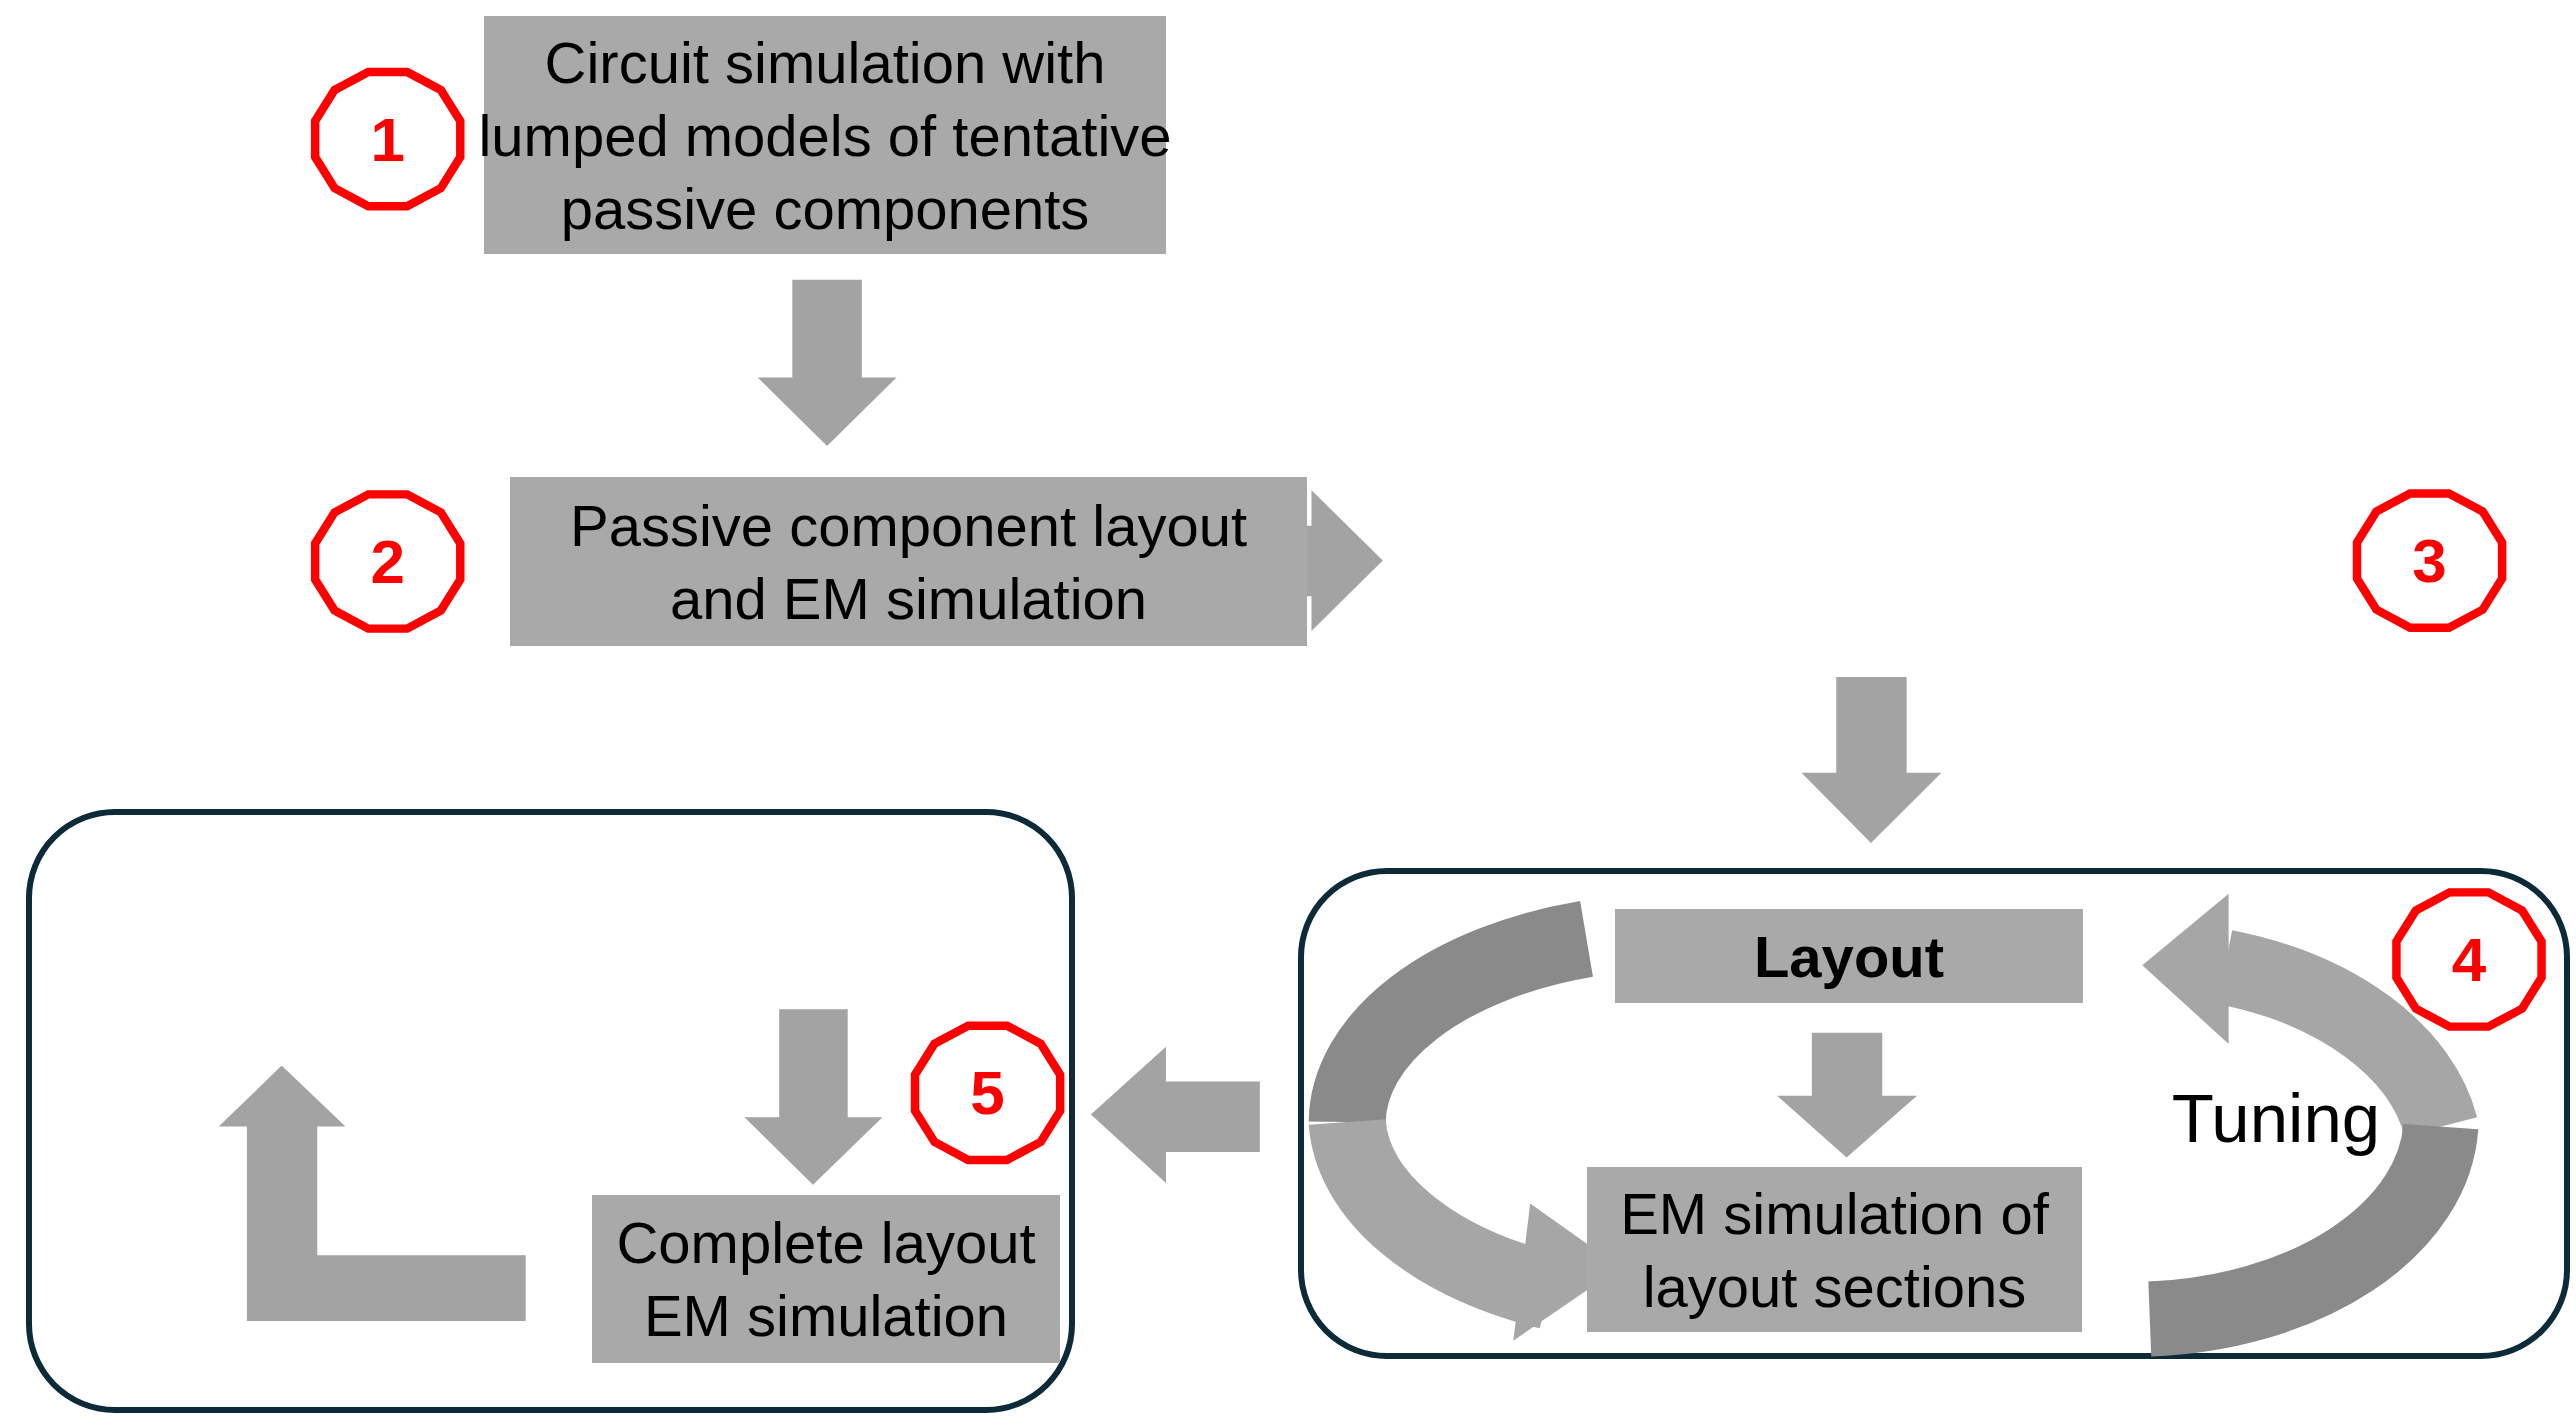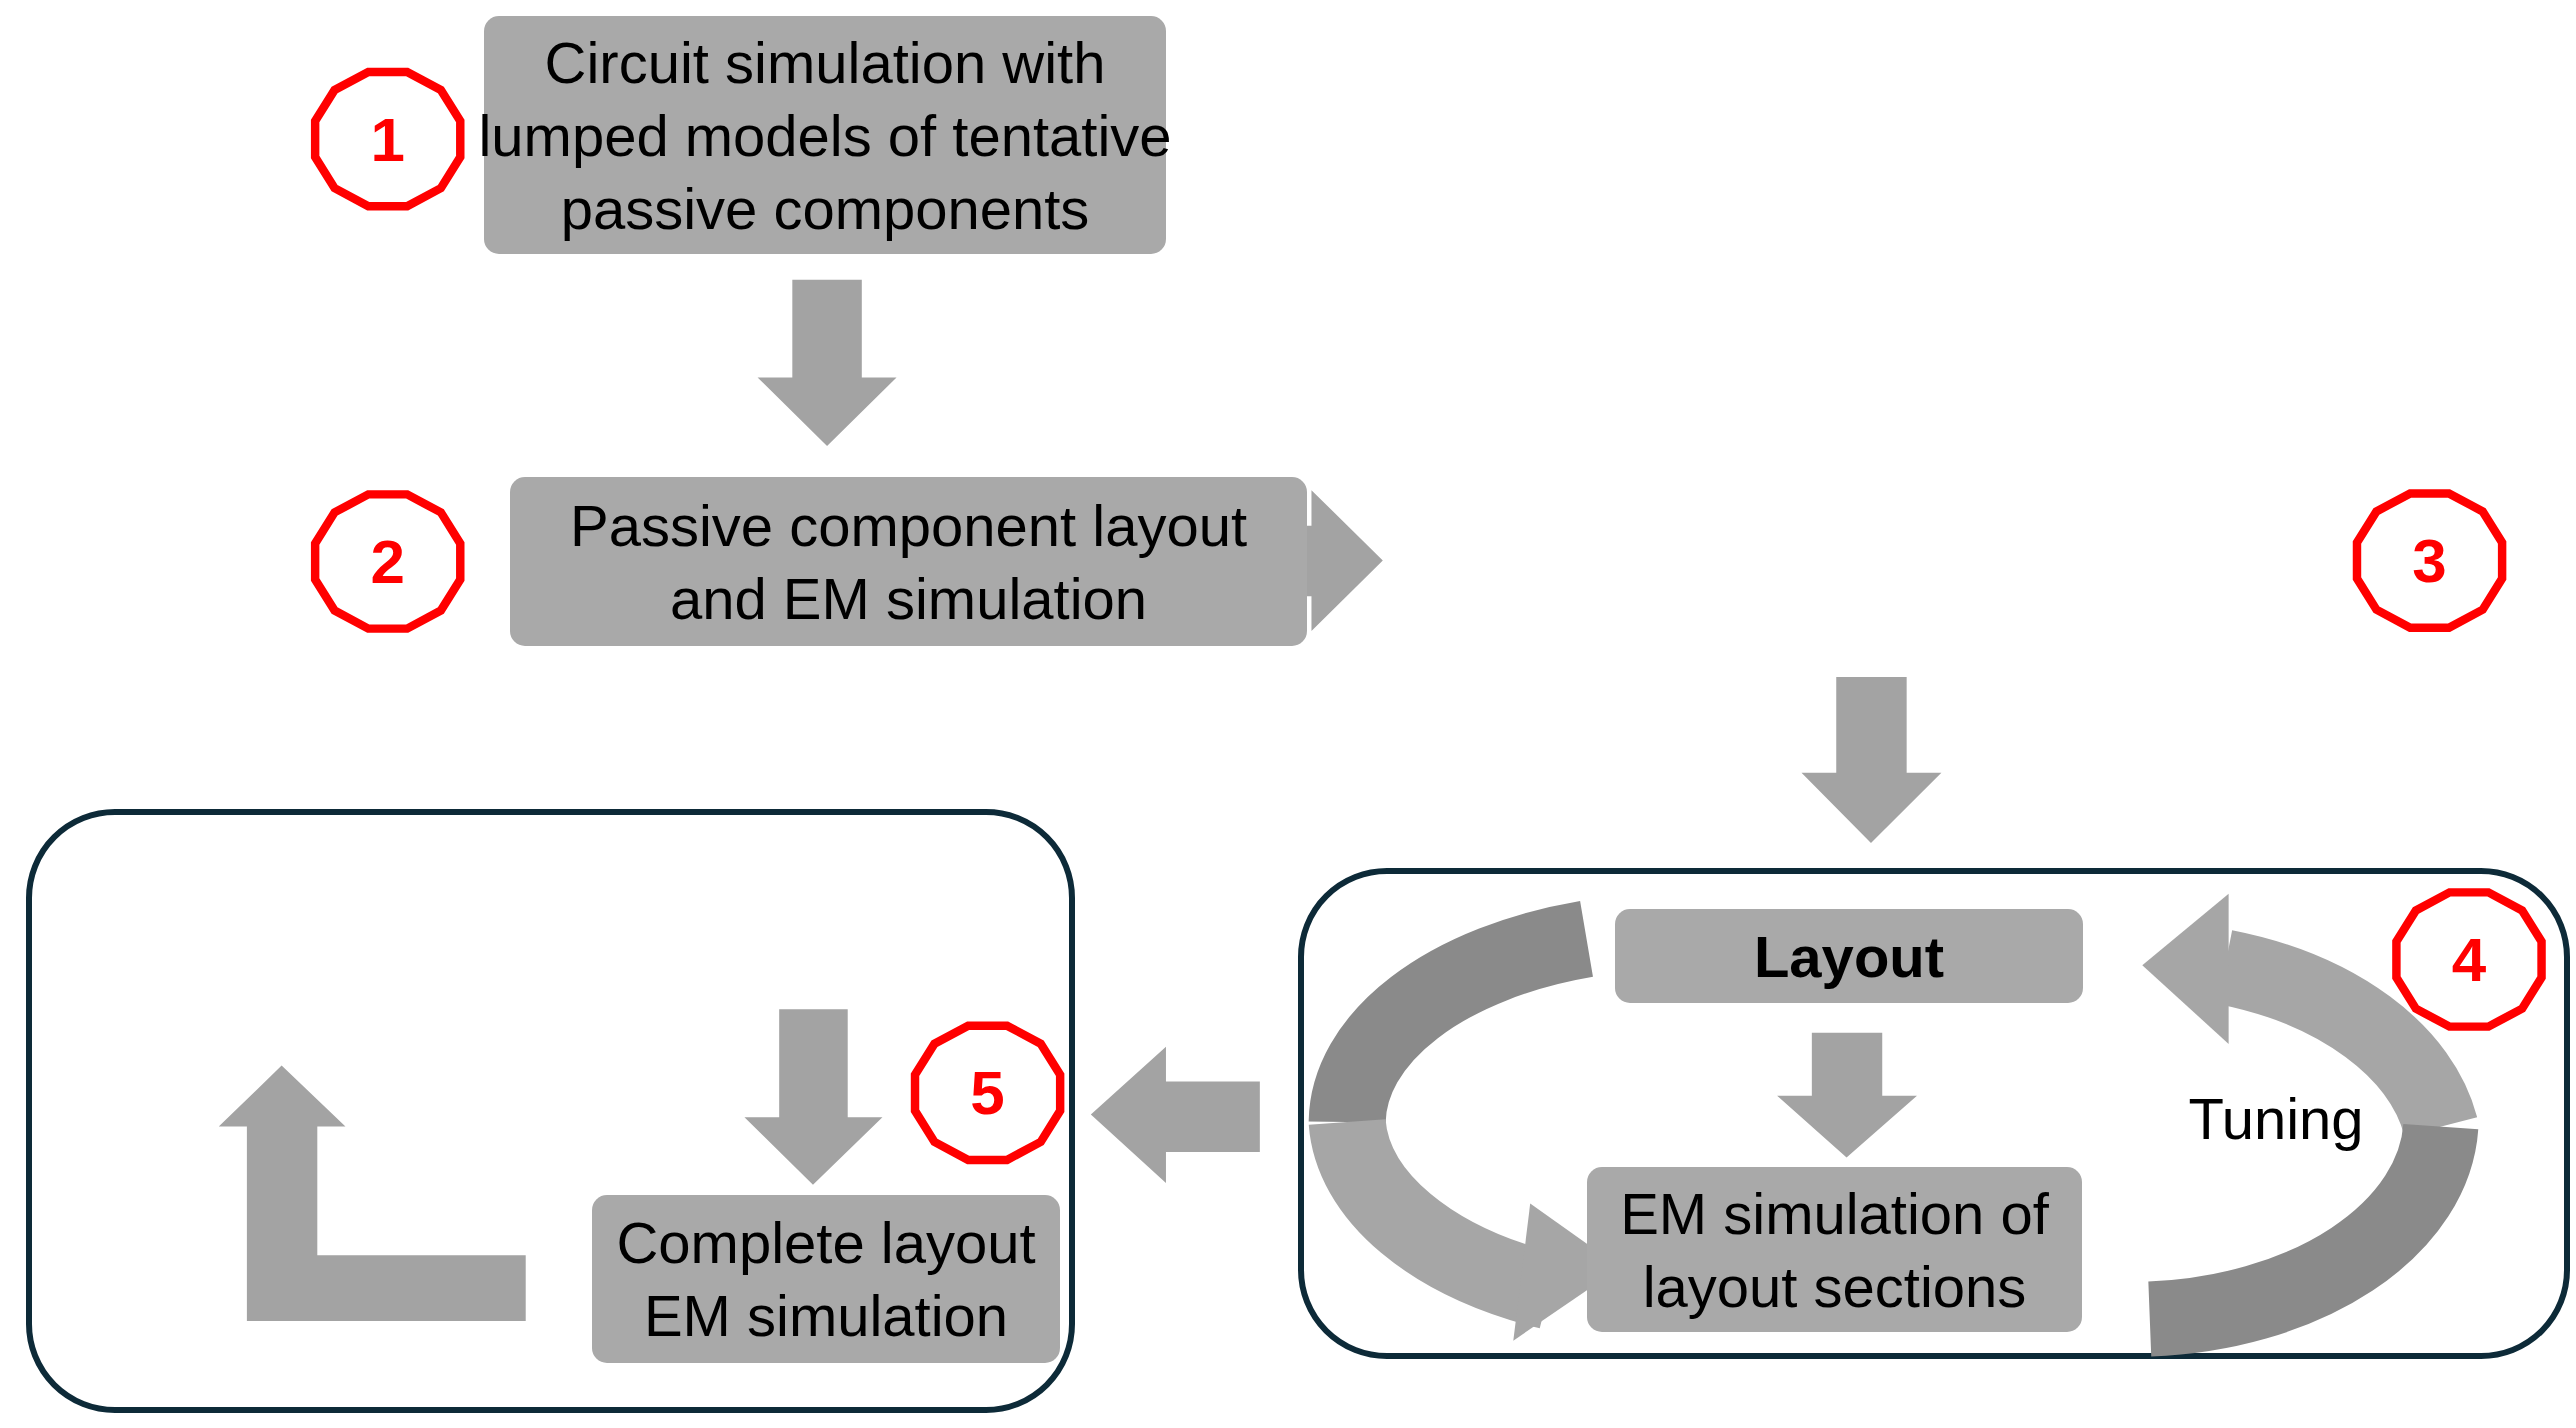--- a/index.html
+++ b/index.html
@@ -8,26 +8,26 @@
     font-family:"Liberation Sans","DejaVu Sans",sans-serif;background:#ffffff;
   }
   .container{
     position:absolute;border:6.6px solid #0d2a38;border-radius:89px;
     background:transparent;z-index:1;box-sizing:border-box;
   }
   #svg-layer{position:absolute;left:0;top:0;z-index:2;}
   .gbox{
     position:absolute;background:#a9a9a9;color:#000000;z-index:3;
     display:flex;align-items:center;justify-content:center;text-align:center;
-    white-space:pre;font-size:58px;line-height:73px;border-radius:15px;
+    white-space:pre;font-size:58px;line-height:73px;
   }
   .floatlabel{
     position:absolute;color:#000000;z-index:3;background:transparent;
     display:flex;align-items:center;justify-content:center;text-align:center;
-    font-size:58px;white-space:pre;
+    font-size:69px;white-space:pre;
   }
   .badge-num{
     font-size:66px;font-weight:bold;text-anchor:middle;
     font-family:"Liberation Sans","DejaVu Sans",sans-serif;
   }
 </style>
 </head>
 <body>
 
 <div id="stage">

